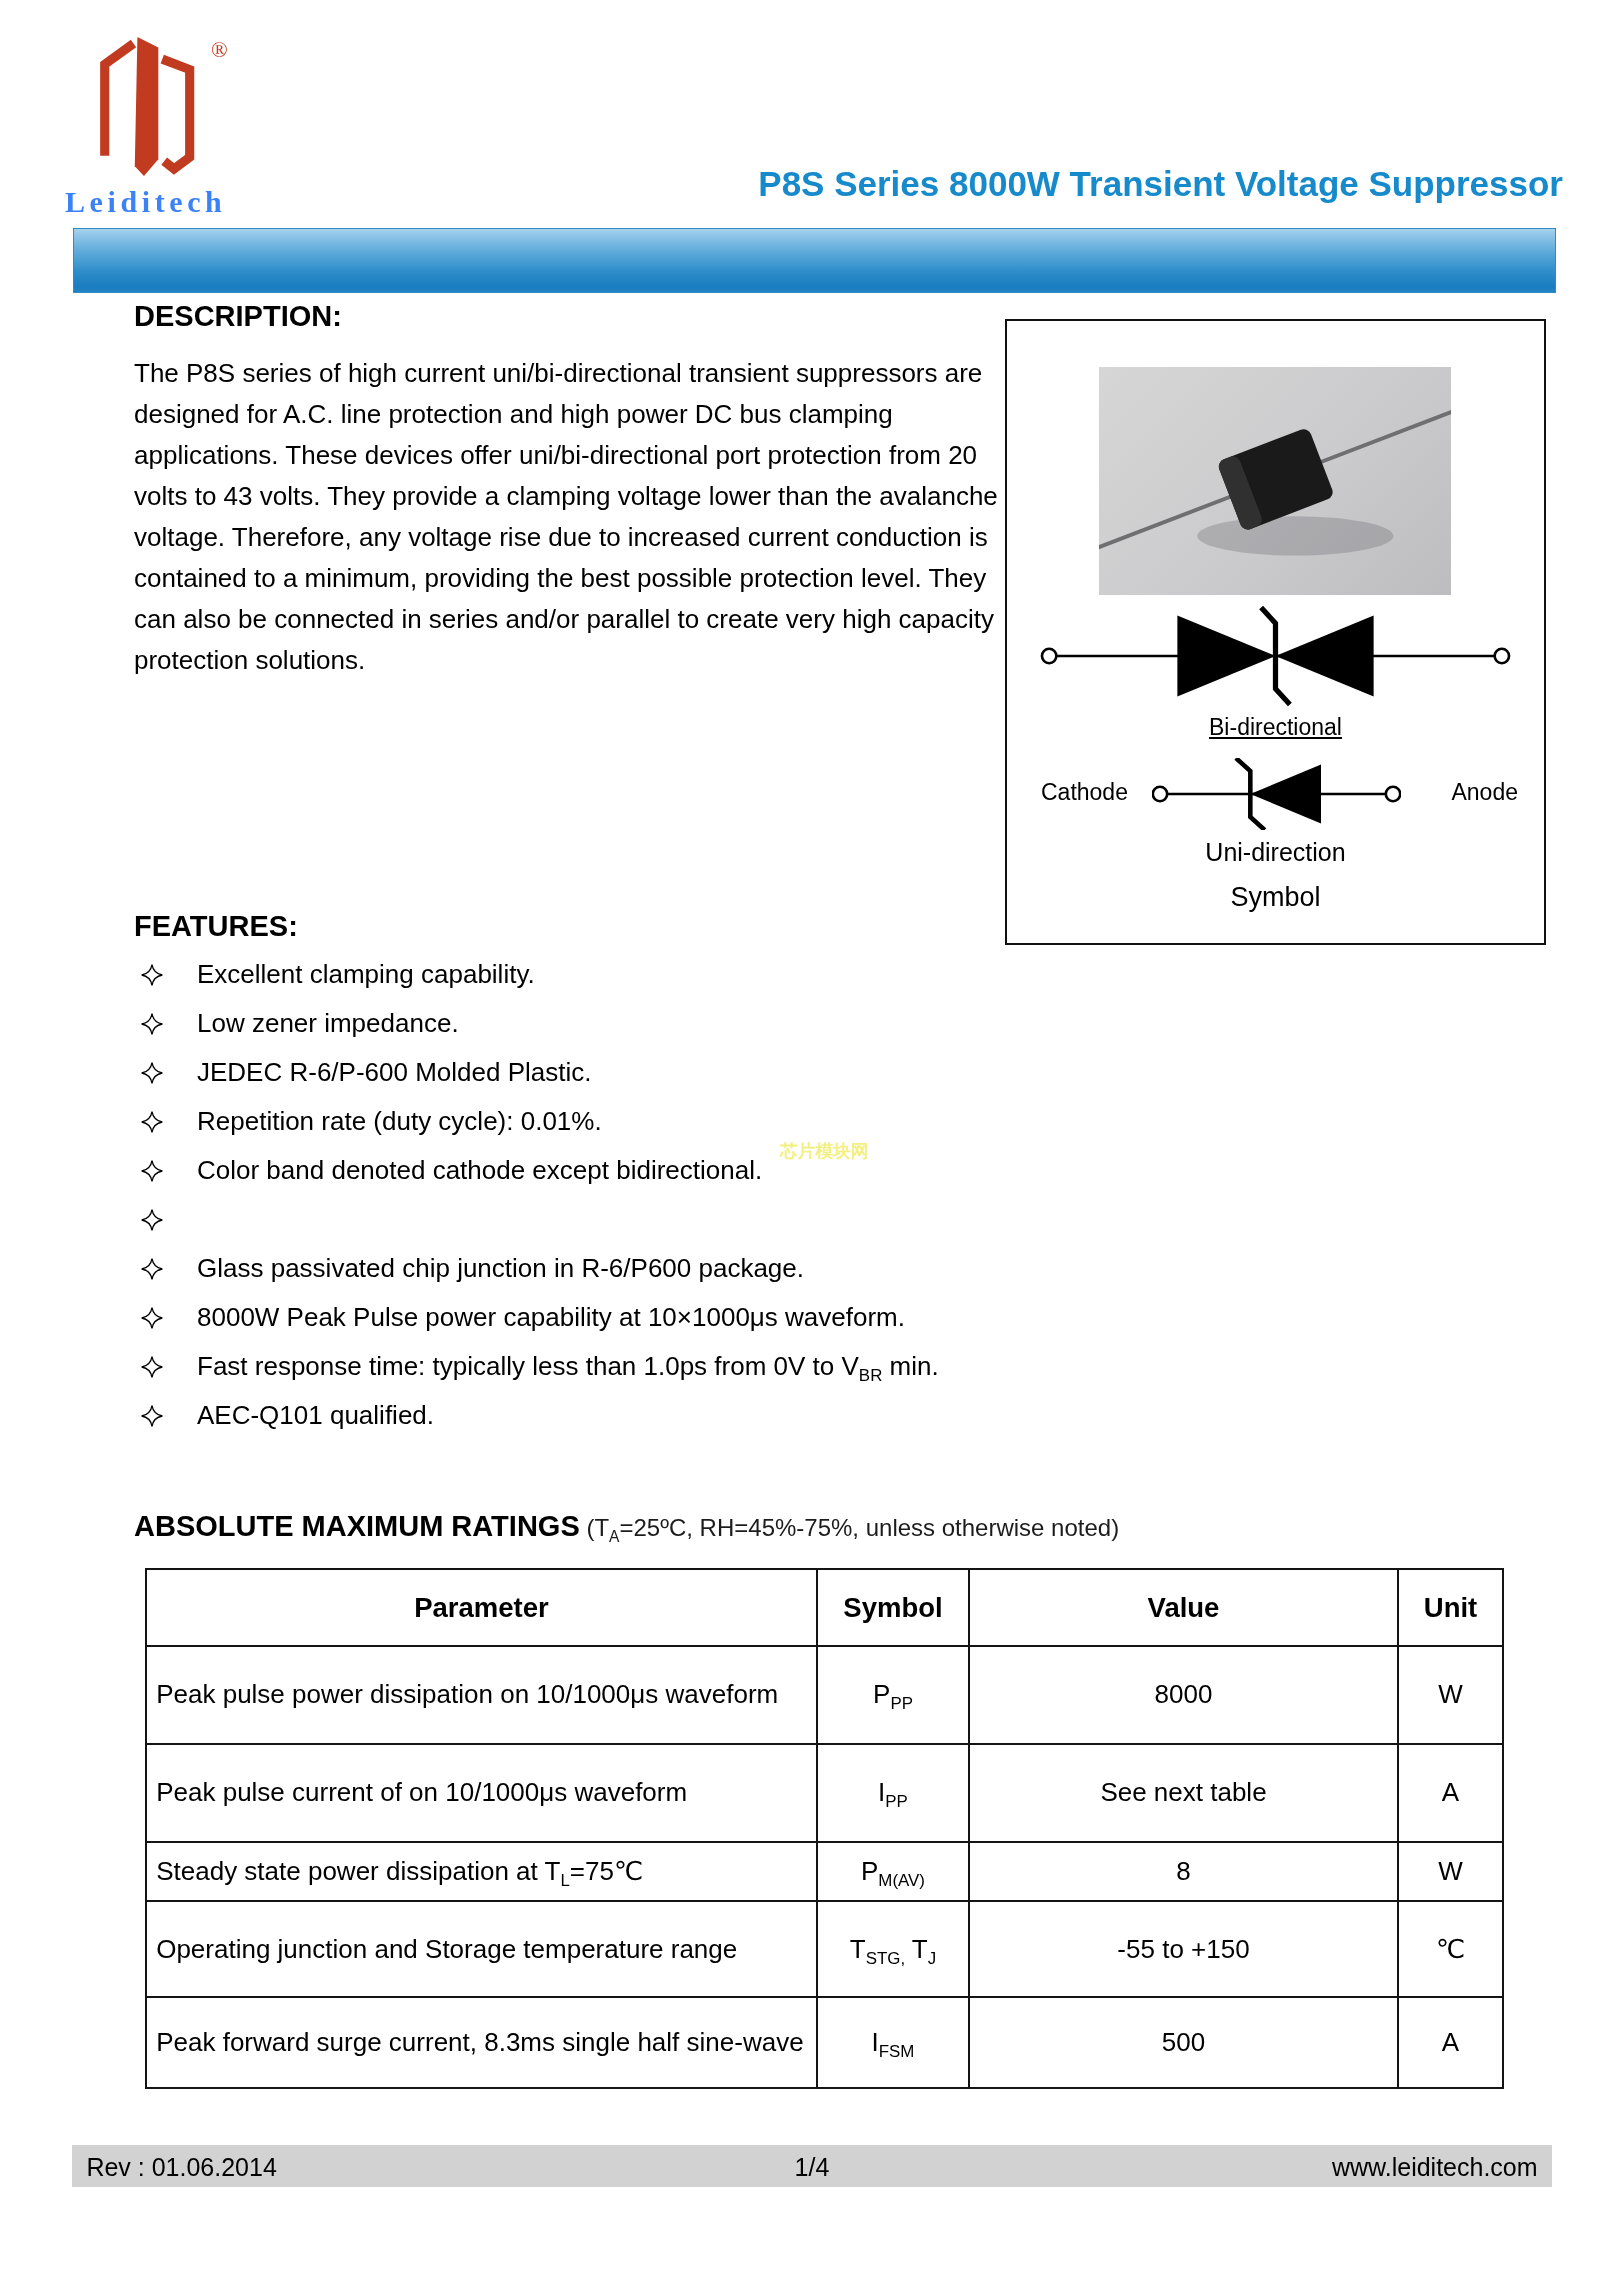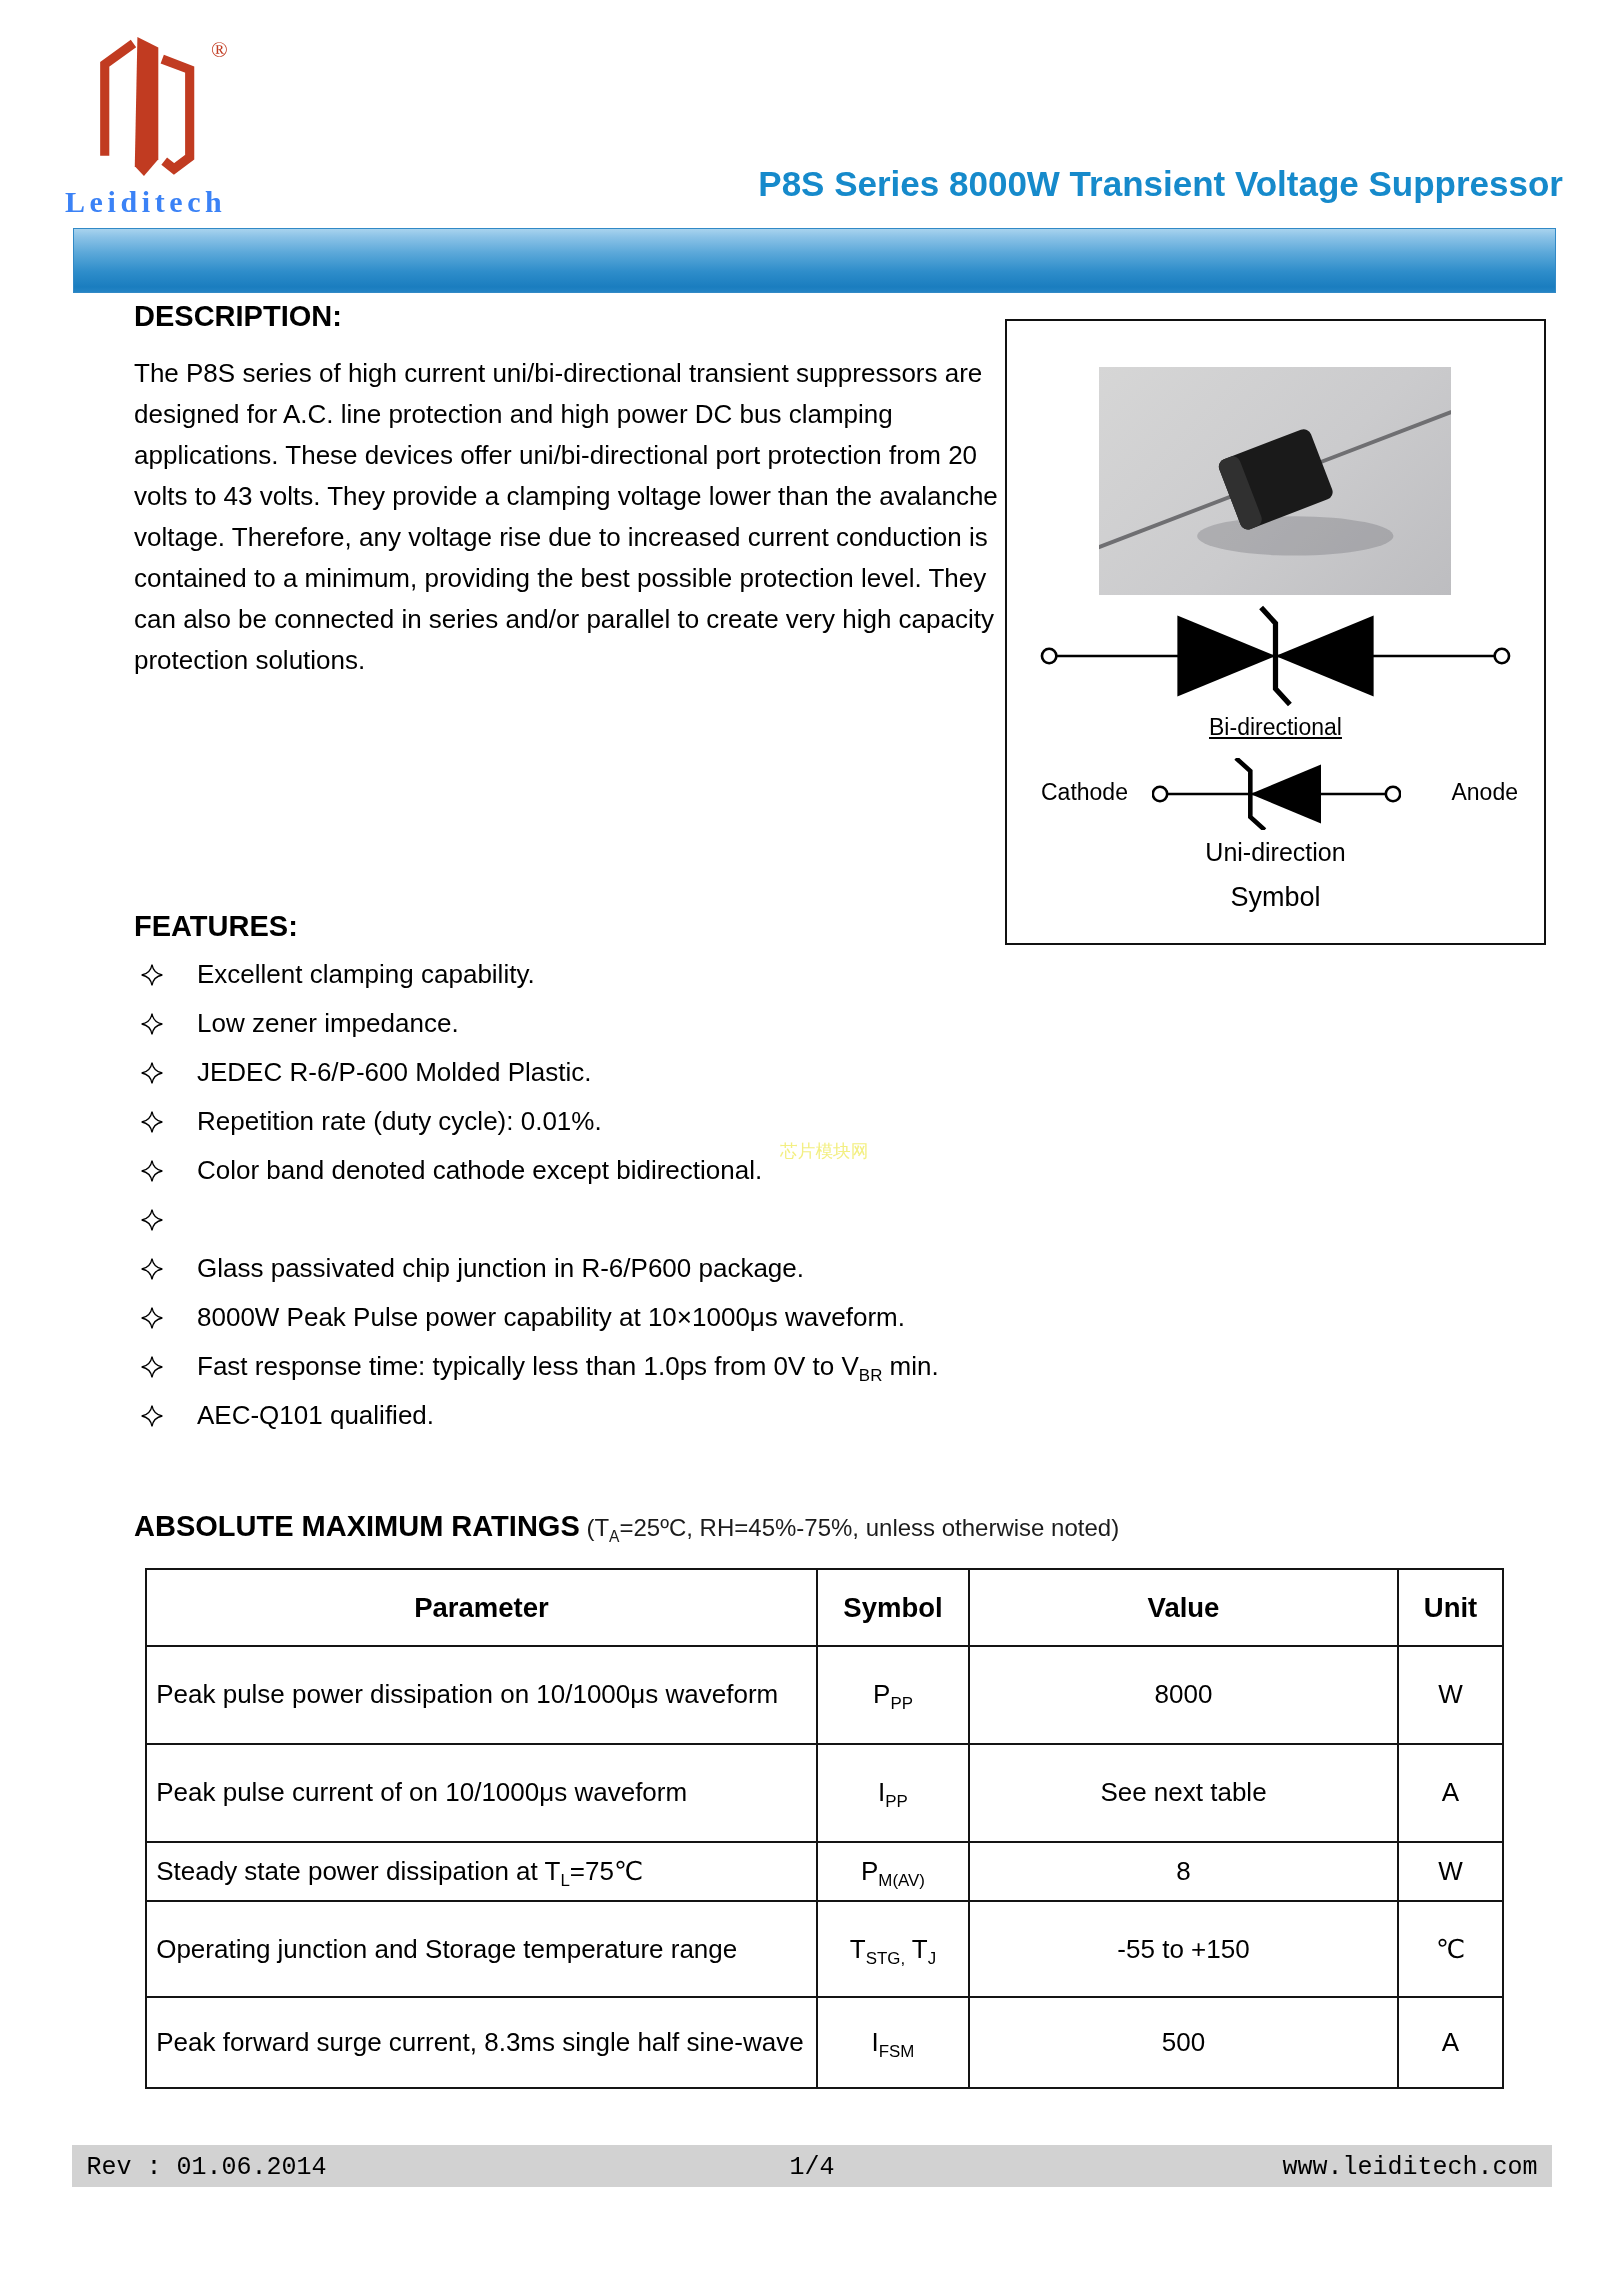--- a/index.html
+++ b/index.html
@@ -35,21 +35,21 @@
   #uni-label { position:absolute; left:0; top:517px; width:100%; text-align:center; font-size:25px; }
   #symbol-caption { position:absolute; left:0; top:561px; width:100%; text-align:center; font-size:27px; }
 
   
   #features-heading { left:134px; top:910px; font-size:29px; font-weight:bold; }
   #features-list { left:141px; top:961px; list-style:none; margin:0; padding:0; }
   #features-list li { display:flex; align-items:center; height:27px; margin-bottom:22px; }
   #features-list .bullet { width:22px; height:22px; margin-right:34px; flex:0 0 auto; display:inline-block; }
   #features-list .ftext { font-size:26px; white-space:nowrap; }
 
-  #watermark { left:780px; top:1139px; font-size:17.7px; font-weight:normal; color:var(--wm,#f3ef82); }
+  #watermark { left:780px; top:1139px; font-size:17.7px; font-weight:bold; color:var(--wm,#f3ef82); }
 
   
   #ratings-heading-row { left:134px; top:1510px; white-space:nowrap; }
   #ratings-heading { font-size:29px; font-weight:bold; }
   #ratings-condition { font-size:24px; color:#1c1c1c; }
 
   #ratings-table { left:145px; top:1568px; border-collapse:collapse; table-layout:fixed; width:1356px; }
   #ratings-table th, #ratings-table td { border:2px solid #141414; overflow:hidden; }
   #ratings-table { border:2.6px solid #141414; }
   #ratings-table th { height:73px; font-size:27.5px; font-weight:bold; text-align:center; }
@@ -57,21 +57,21 @@
   #ratings-table td.param { text-align:left; padding:3.9px 6.5px 3.9px 9.2px; line-height:37px; }
   #ratings-table td.sym, #ratings-table td.val, #ratings-table td.unit { text-align:center; }
   tr.r1 td, tr.r2 td { height:88px; }
   tr.r3 td { height:50px; }
   tr.r4 td { height:86px; }
   tr.r5 td { height:81px; }
   sub { font-size:65%; line-height:0; }
 
   
   #footer-bar { left:72px; top:2145px; width:1480px; height:42px; background:#d2d2d2;
-    font-family:Liberation Mono, monospace; font-size:25px; }
+    font-family:Liberation Sans, sans-serif; font-size:25px; }
   #footer-rev { position:absolute; left:14.4px; top:7.9px; }
   #footer-page { position:absolute; left:50%; top:7.9px; transform:translateX(-50%); }
   #footer-site { position:absolute; right:14.4px; top:7.9px; }
 </style>
 </head>
 <body>
 
 <div class="abs" style="inset:0;">
 
   <svg id="logo-mark" class="abs" viewBox="0 0 195 228">

